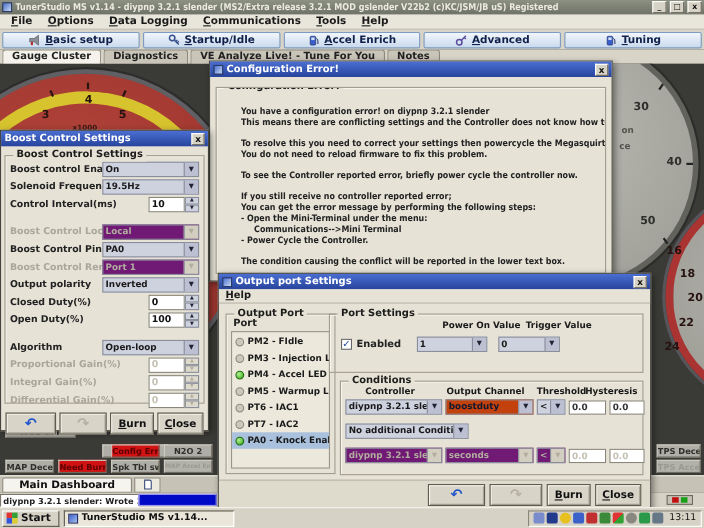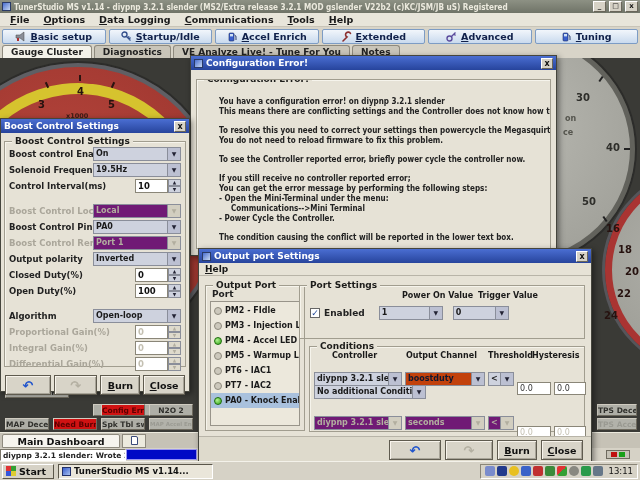--- a/index.html
+++ b/index.html
@@ -111,22 +111,22 @@
   .grp { position:relative; border:1px solid #a19d8f; box-shadow:inset 1px 1px 0 #f6f4ec; }
   .grp-legend { position:absolute; top:-7px; left:7px; background:#e6e2d6; font-size:9px; font-weight:bold;
     color:#1c1c1a; padding:0 3px; line-height:12px; }
   .lbl9 { font-size:9px; font-weight:bold; color:#222; }
   .combo { display:flex; height:14px; border:1px solid #8a8e9a; background:#ced2de; }
   .combo .v { flex:1; font-size:8px; font-weight:bold; color:#1a1a1a; padding:1px 2px; white-space:nowrap; overflow:hidden; }
   .combo .a { width:13px; border-left:1px solid #8a8e9a; background:#bcc0d2; text-align:center; font-size:6px;
     line-height:12px; color:#223; }
   .combo.sel { background:#c2410c; } .combo.sel .v { color:#101830; }
   .combo.dis { background:#701a75; } .combo.dis .v { color:#b2ae9f; } .combo.dis .a { background:#d2cec0; color:#b2ae9f; }
-  .tfield { height:13px; background:#fff; border:1px solid #8a8678; font-size:8px; font-weight:normal; color:#333;
-    padding:1px 2px;margin-top:19px; }
+  .tfield { height:13px; background:#fff; border:1px solid #8a8678; font-size:8px; font-weight:bold; color:#333;
+    padding:1px 2px; }
   .tfield.dis { color:#c4c0b2; }
   .spin { display:flex; height:14px; }
   .spin .f { width:33px; background:#fff; border:1px solid #8a8678; font-size:8.5px; font-weight:bold; color:#111;
     padding:1px 2px; }
   .spin .btns { width:13px; display:flex; flex-direction:column; }
   .spin .btns i { flex:1; background:#ced2de; border:1px solid #8a8e9a; font-size:4.5px; font-style:normal;
     line-height:5px; text-align:center; color:#223; }
   .spin.dis .f { color:#c4c0b2; } .spin.dis .btns i { color:#b2aea0; background:#dedacc; }
   .btn { background:#d8d4c8; border:1px solid #5f5b4f; box-shadow:inset 1px 1px 0 #f8f4ec, inset -1px -1px 0 #a8a498;
     font-size:9.5px; font-weight:bold; color:#111; text-align:center; display:flex; align-items:center; justify-content:center; }
@@ -219,26 +219,20 @@
         </svg>
       <span class="lbl">Startup/Idle</span>
     </div>
     <div class="tb-btn">
       <svg class="tb-ico" viewBox="0 0 11 11">
           <rect x="2" y="2" width="5" height="8" rx="1" fill="#3a5fcd" stroke="#1c2c60" stroke-width="0.6"></rect>
           <rect x="3" y="3" width="3" height="2.4" fill="#cfe0f4"></rect>
           <path d="M7.5 4 Q9.5 4.5 9 7 L9 9" stroke="#1c2c60" stroke-width="0.9" fill="none"></path>
         </svg>
       <span class="lbl">Accel Enrich</span>
-    </div>
-    <div class="tb-btn">
-      <svg class="tb-ico" viewBox="0 0 11 11">
-          <path d="M9.5 2.5 A2.6 2.6 0 1 0 6 6 L2 10" stroke="#8c3030" stroke-width="1.6" fill="none" stroke-linecap="round"></path>
-        </svg>
-      <span class="lbl">Extended</span>
     </div>
     <div class="tb-btn">
       <svg class="tb-ico" viewBox="0 0 11 11">
           <circle cx="3.5" cy="7.5" r="2.5" fill="none" stroke="#5a4a9c" stroke-width="1.4"></circle>
           <path d="M5.5 5.5 L9.5 1.5 M8 3 L9.5 4.5" stroke="#5a4a9c" stroke-width="1.3" fill="none"></path>
         </svg>
       <span class="lbl">Advanced</span>
     </div>
     <div class="tb-btn">
       <svg class="tb-ico" viewBox="0 0 11 11">

